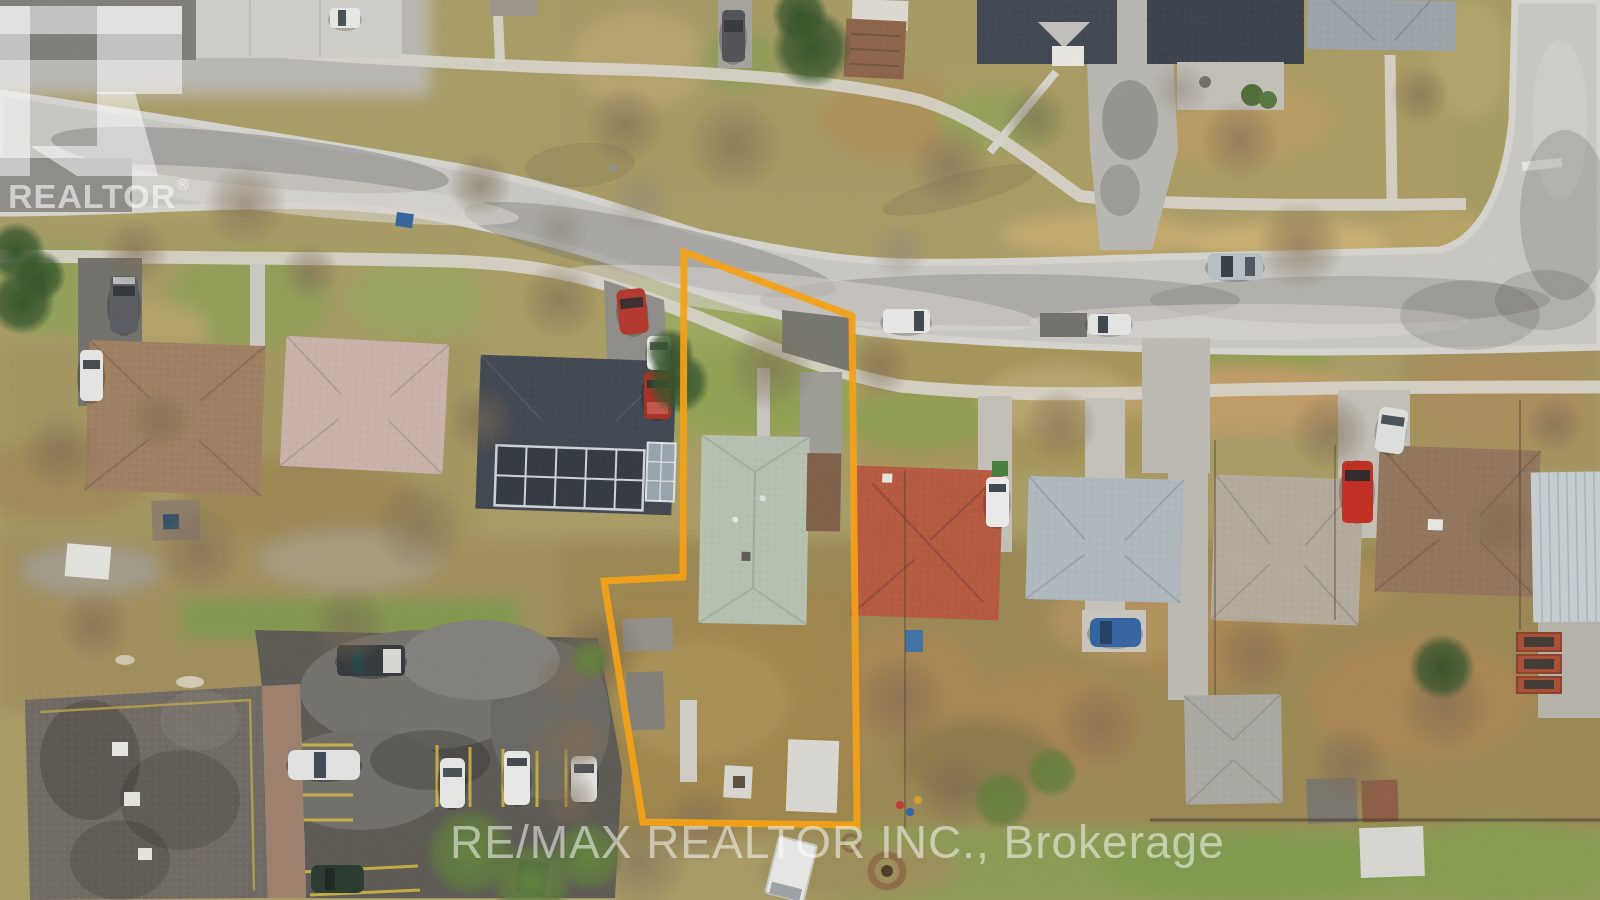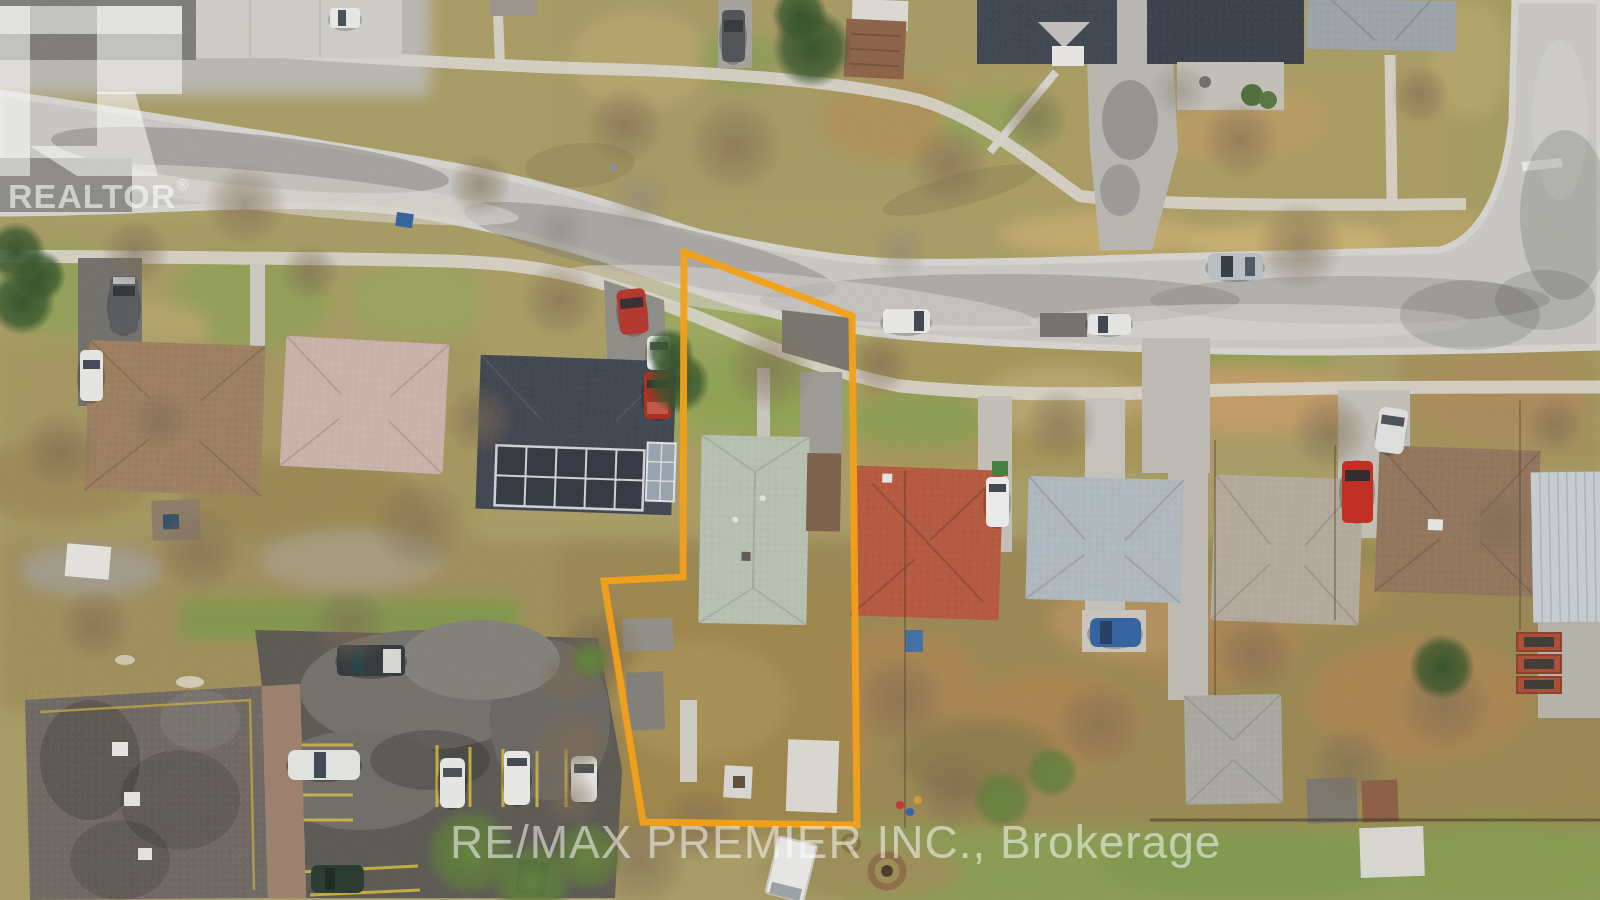--- a/index.html
+++ b/index.html
@@ -515,14 +515,14 @@
     <g fill="rgba(255,255,255,0.52)">
       <rect x="0" y="0" width="182" height="28"></rect>
       <rect x="0" y="0" width="30" height="170"></rect>
       <rect x="97" y="0" width="85" height="88"></rect>
       <polygon points="30,140 97,140 97,86 135,86 158,170 77,170"></polygon>
     </g>
   </svg>
 </div>
 <div class="realtor-label"><span>REALTOR</span><sup>®</sup></div>
 
-<div class="brokerage-watermark">RE/MAX PREMIER INC., Brokerage</div>
+<div class="brokerage-watermark">RE/MAX REALTOR INC., Brokerage</div>
 </div>
 
 </body></html>

